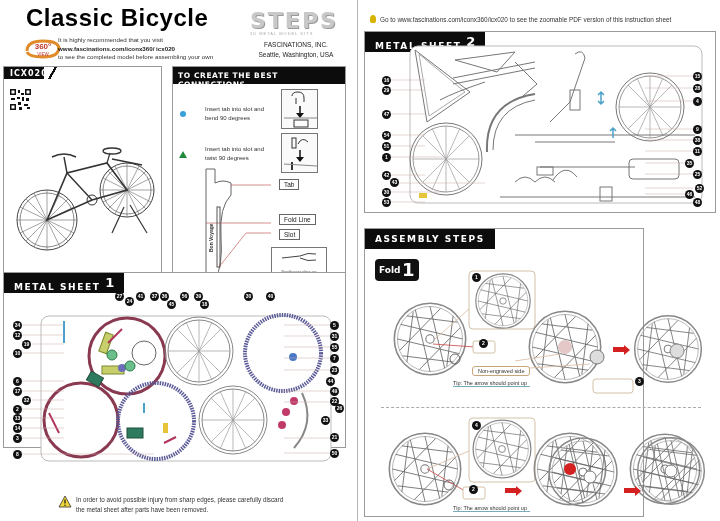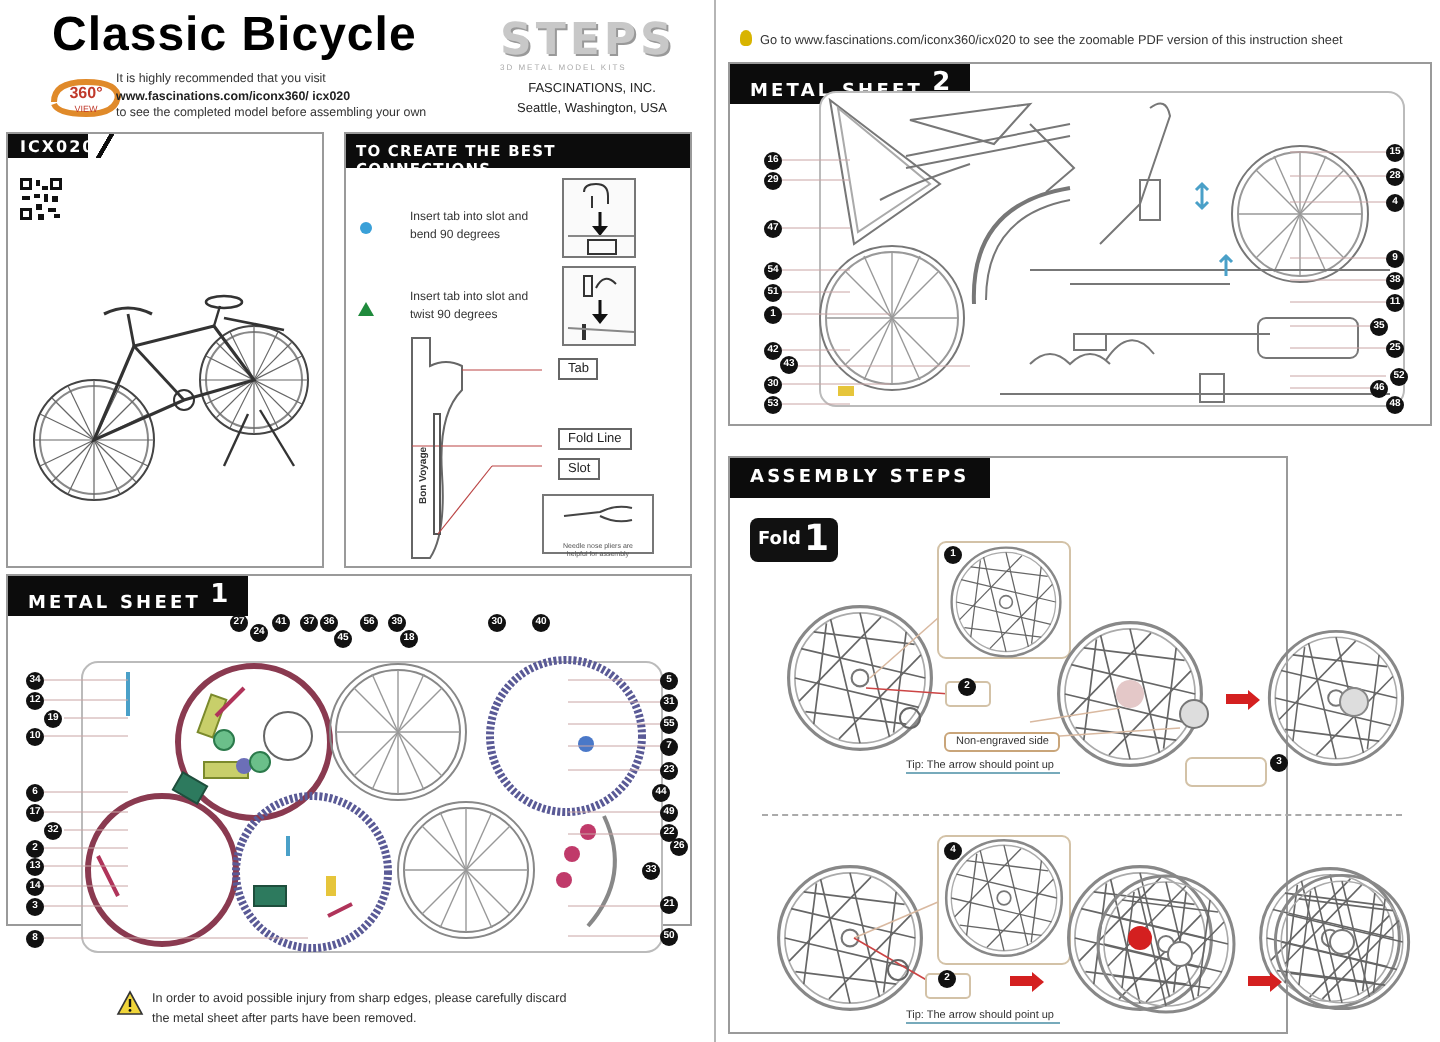--- a/index.html
+++ b/index.html
@@ -28,21 +28,21 @@
   .qr { left: 6px; top: 22px; width: 21px; height: 21px; }
 
   .p-conn { left: 172px; top: 66px; width: 174px; height: 218px; }
   .p-conn .hdr { width: 100%; height: 17px; font-size: 7.5px; padding: 4px 5px; letter-spacing: 0.6px; }
   .conn-step { font-size: 6px; line-height: 9px; color: #333; }
   .dot-blue { width: 6px; height: 6px; border-radius: 50%; background: #3aa0d8; }
   .tri-green { width: 0; height: 0; border-left: 4px solid transparent; border-right: 4px solid transparent; border-bottom: 7px solid #1f8a3c; }
   .mini-box { border: 1px solid #777; background: #fafafa; }
   .callout { border: 1px solid #666; font-size: 6.5px; padding: 1px 4px; background: #fff; color: #222; }
 
-  .p-ms1 { left: 3px; top: 287px; width: 343px; height: 176px; }
+  .p-ms1 { left: 3px; top: 272px; width: 343px; height: 176px; }
   .p-ms1 .hdr, .p-ms2 .hdr, .p-asm .hdr { height: 20px; font-size: 9px; padding: 5px 10px; letter-spacing: 1.6px; }
   .hdr .num { font-size: 13px; letter-spacing: 0; position: relative; top: -3px; }
 
   .warning { left: 58px; top: 495px; width: 290px; }
   .warning .txt { position: absolute; left: 18px; top: 0; font-size: 6.3px; line-height: 10px; color: #333; }
 
   .divider { left: 357px; top: 0; width: 1px; height: 521px; background: #b5b5b5; }
 
   .tip-top { left: 370px; top: 15px; font-size: 6.4px; color: #333; }
   .bulb { display: inline-block; width: 6px; height: 8px; border-radius: 50% 50% 35% 35%; background: #d8b400; vertical-align: -1px; margin-right: 4px; }

